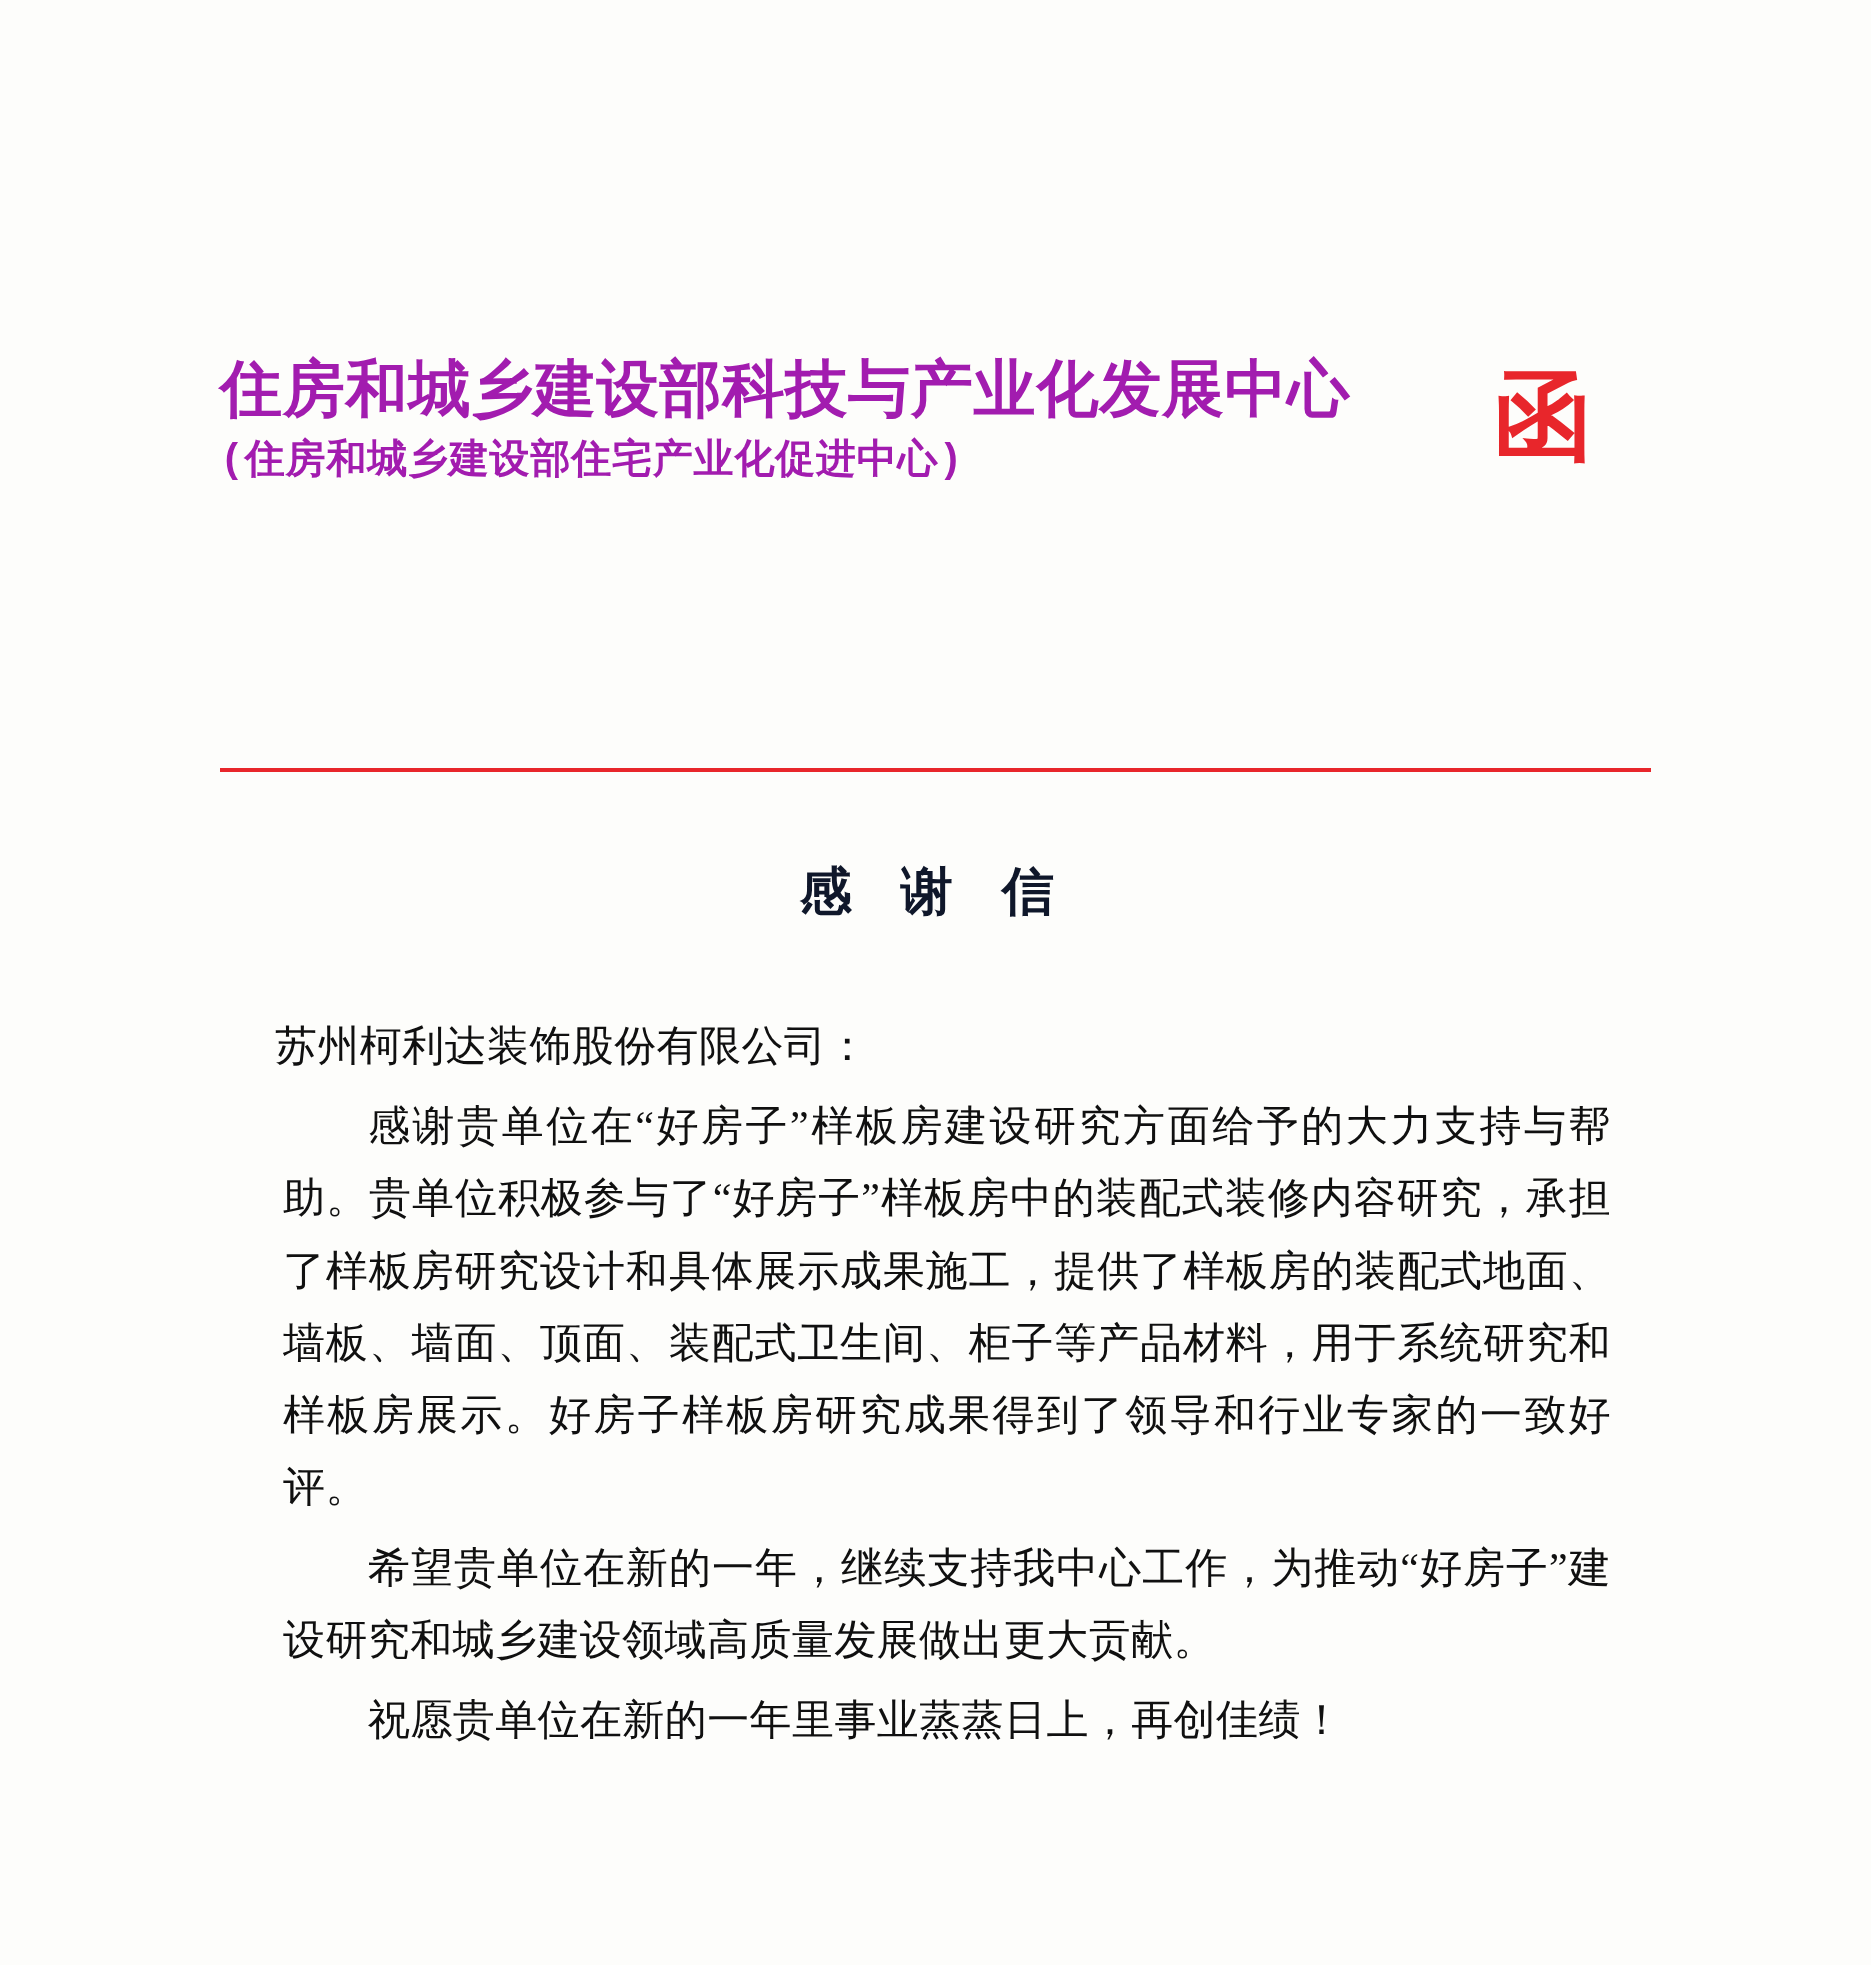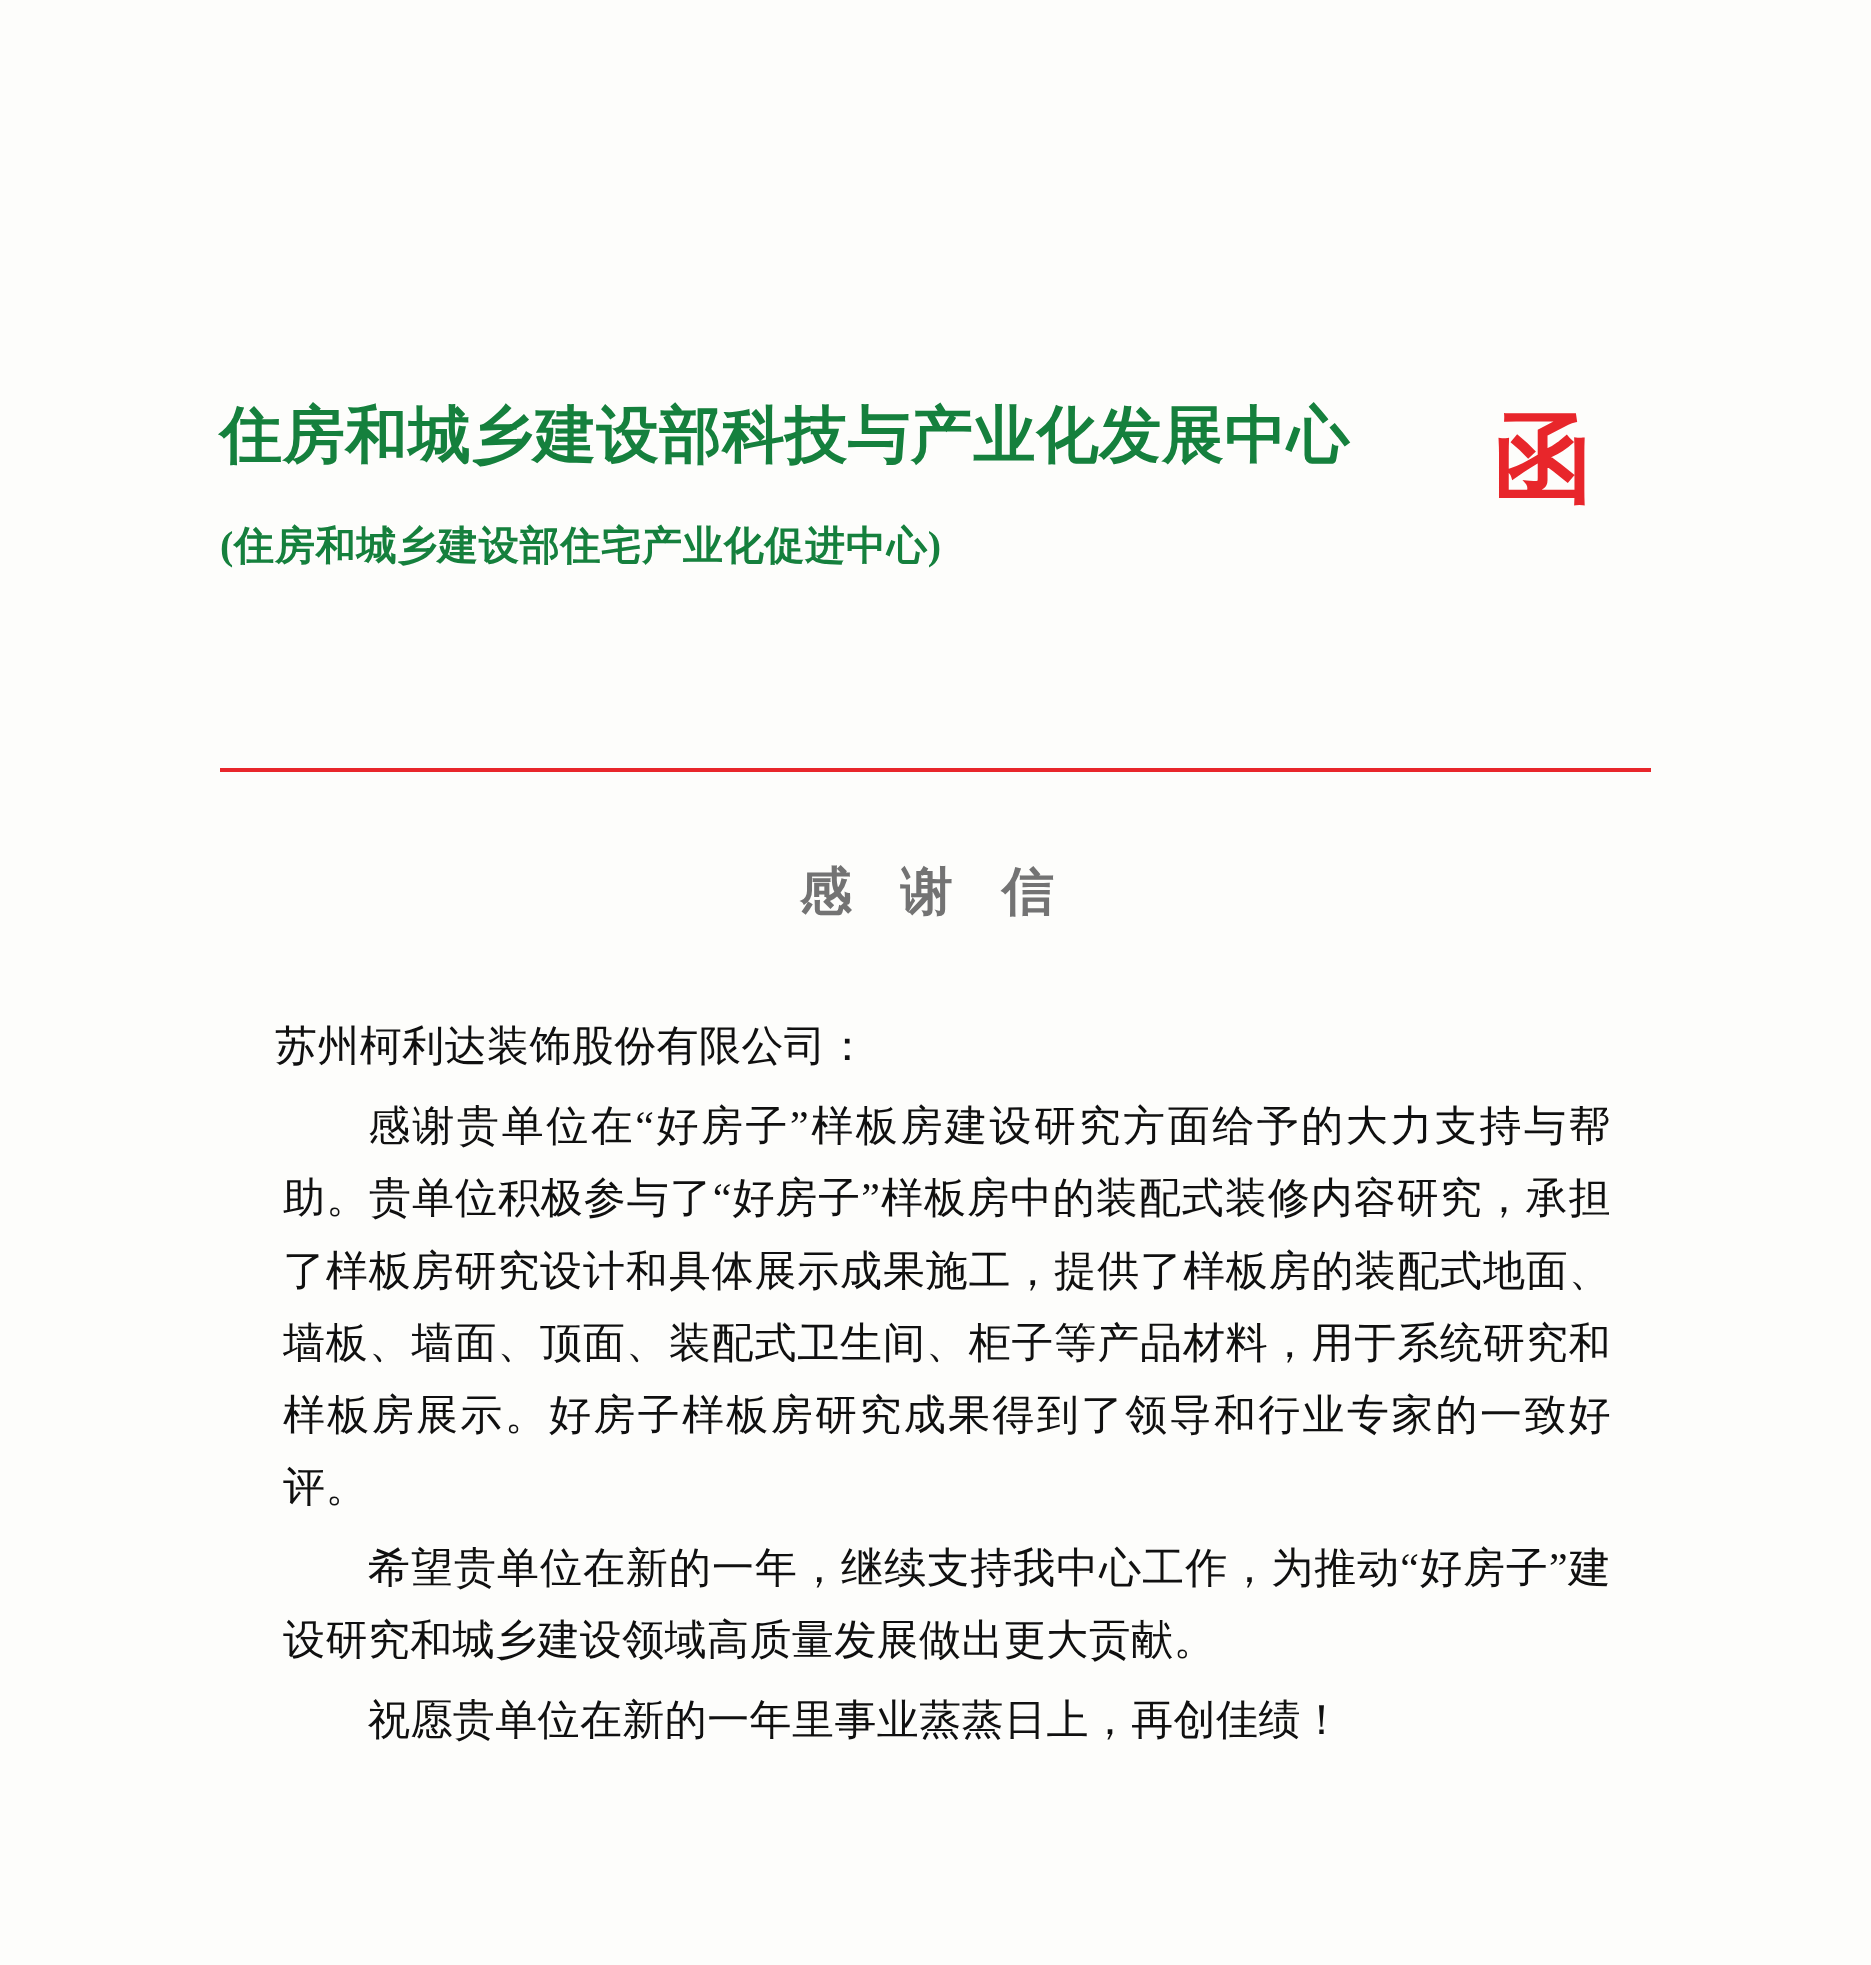--- a/index.html
+++ b/index.html
@@ -26,26 +26,25 @@
     display: flex;
     align-items: center;
     justify-content: space-between;
   }
   .letterhead-titles {
     display: flex;
     flex-direction: column;
     gap: 10.2px;
   }
   .lh-line1, .lh-line2 {
-    color: #15803d;
-    font-family: Liberation Serif, serif;
+    color: #a21caf;
+    font-family: Liberation Mono, monospace;
     font-weight: bold;
     letter-spacing: 0.8px;
     white-space: nowrap;
-    margin-top: 42px;
   }
   .lh-line1 { font-size: 62px; line-height: 1.15; }
   .lh-line2 { font-size: 40px; line-height: 1.15; }
   .lh-mark {
     color: #e8262b;
     font-family: "Liberation Sans", "DejaVu Sans", sans-serif;
     font-weight: bold;
     font-size: 98px;
     line-height: 1;
     padding-right: 59px;
@@ -63,21 +62,21 @@
   .doc-title {
     position: absolute;
     left: 0;
     top: 857px;
     width: 1871px;
     text-align: center;
     font-family: "Liberation Sans", "DejaVu Sans", sans-serif;
     font-weight: bold;
     font-size: 52px;
     letter-spacing: 17.3px;
-    color: #737373;
+    color: #0f172a;
   }
   
   .body-block {
     position: absolute;
     left: 275px;
     top: 1010px;
     width: 1344px;
     color: #101010;
     font-size: 42px;
     line-height: 1.72;

